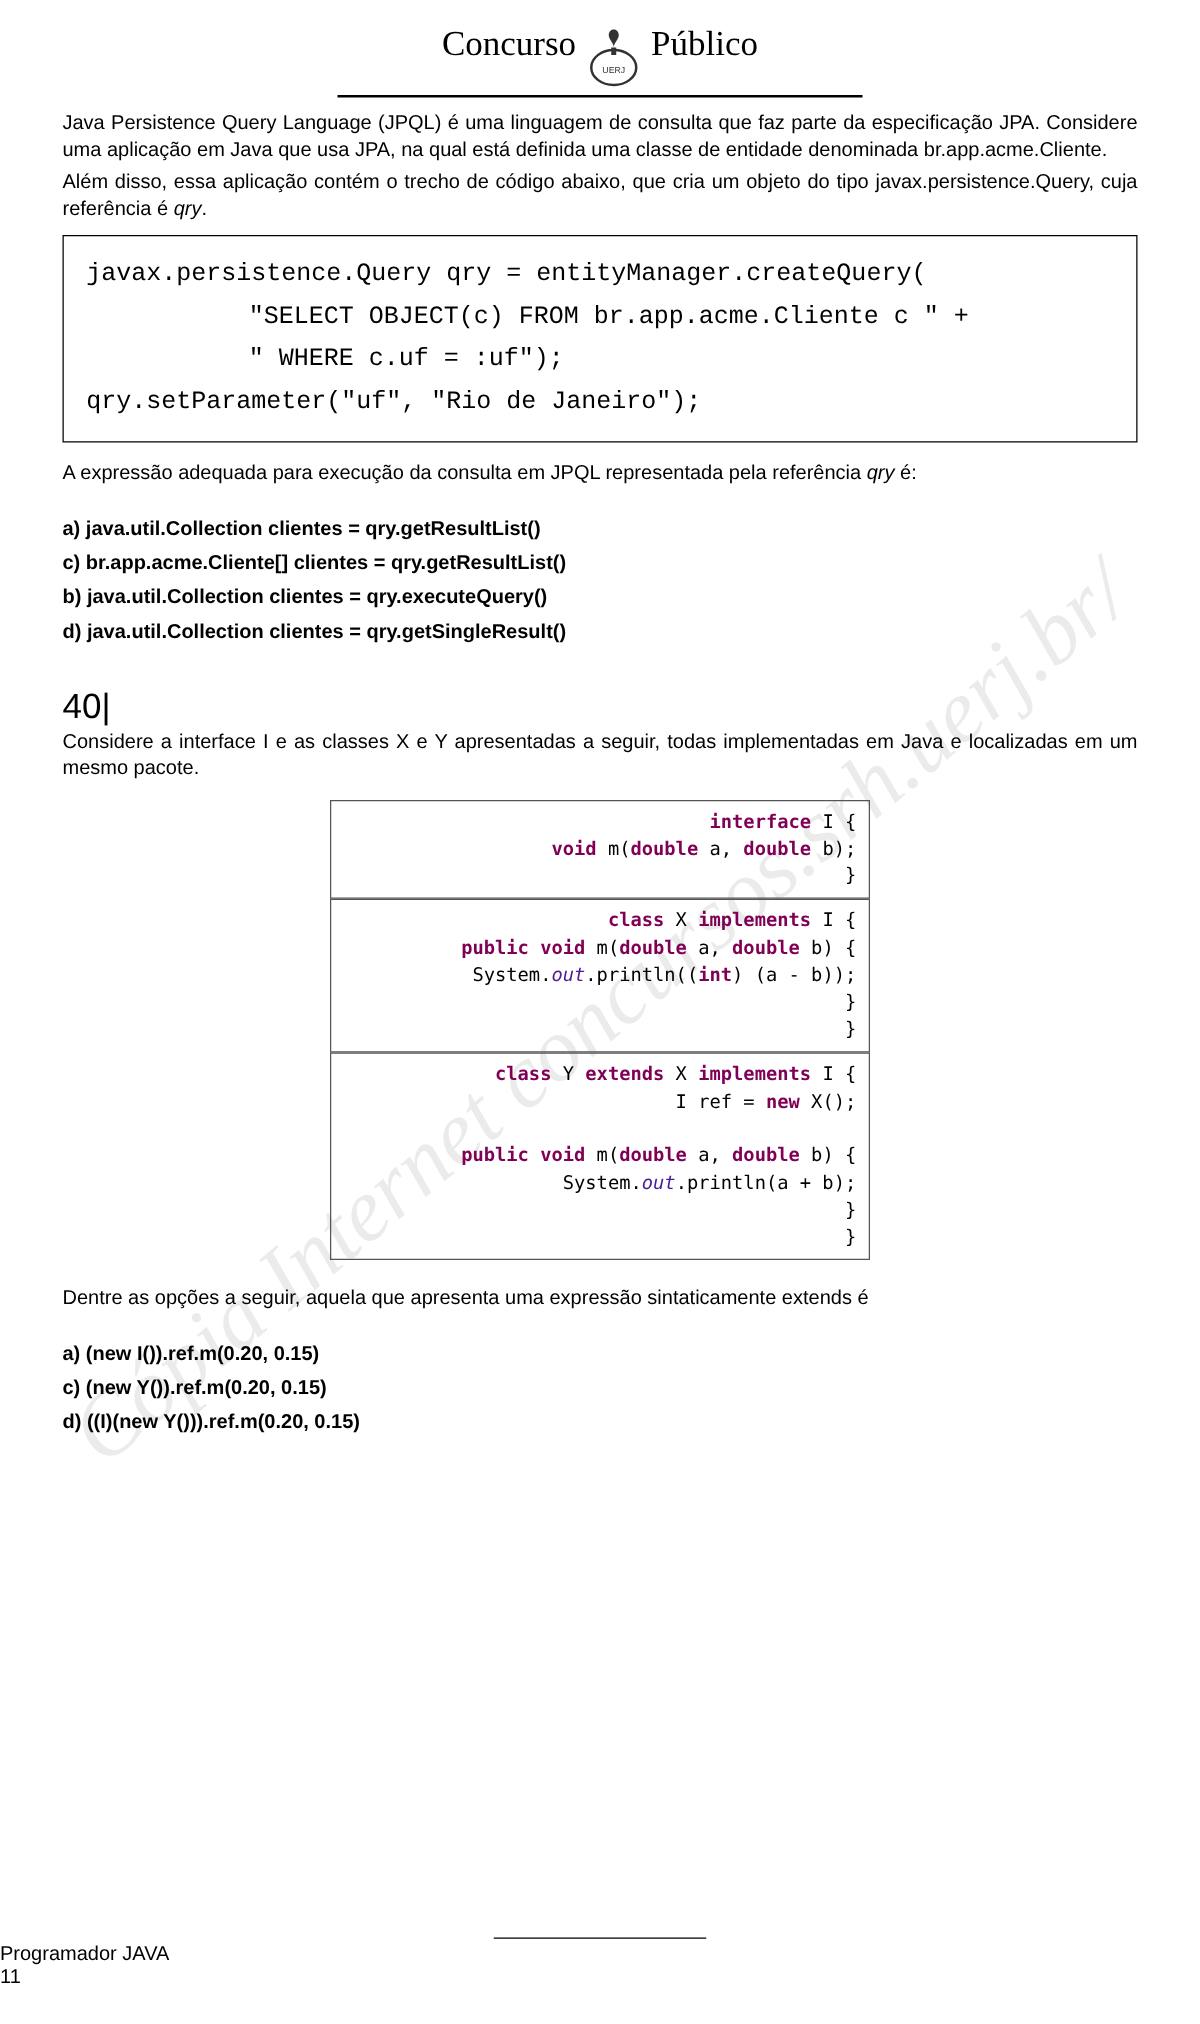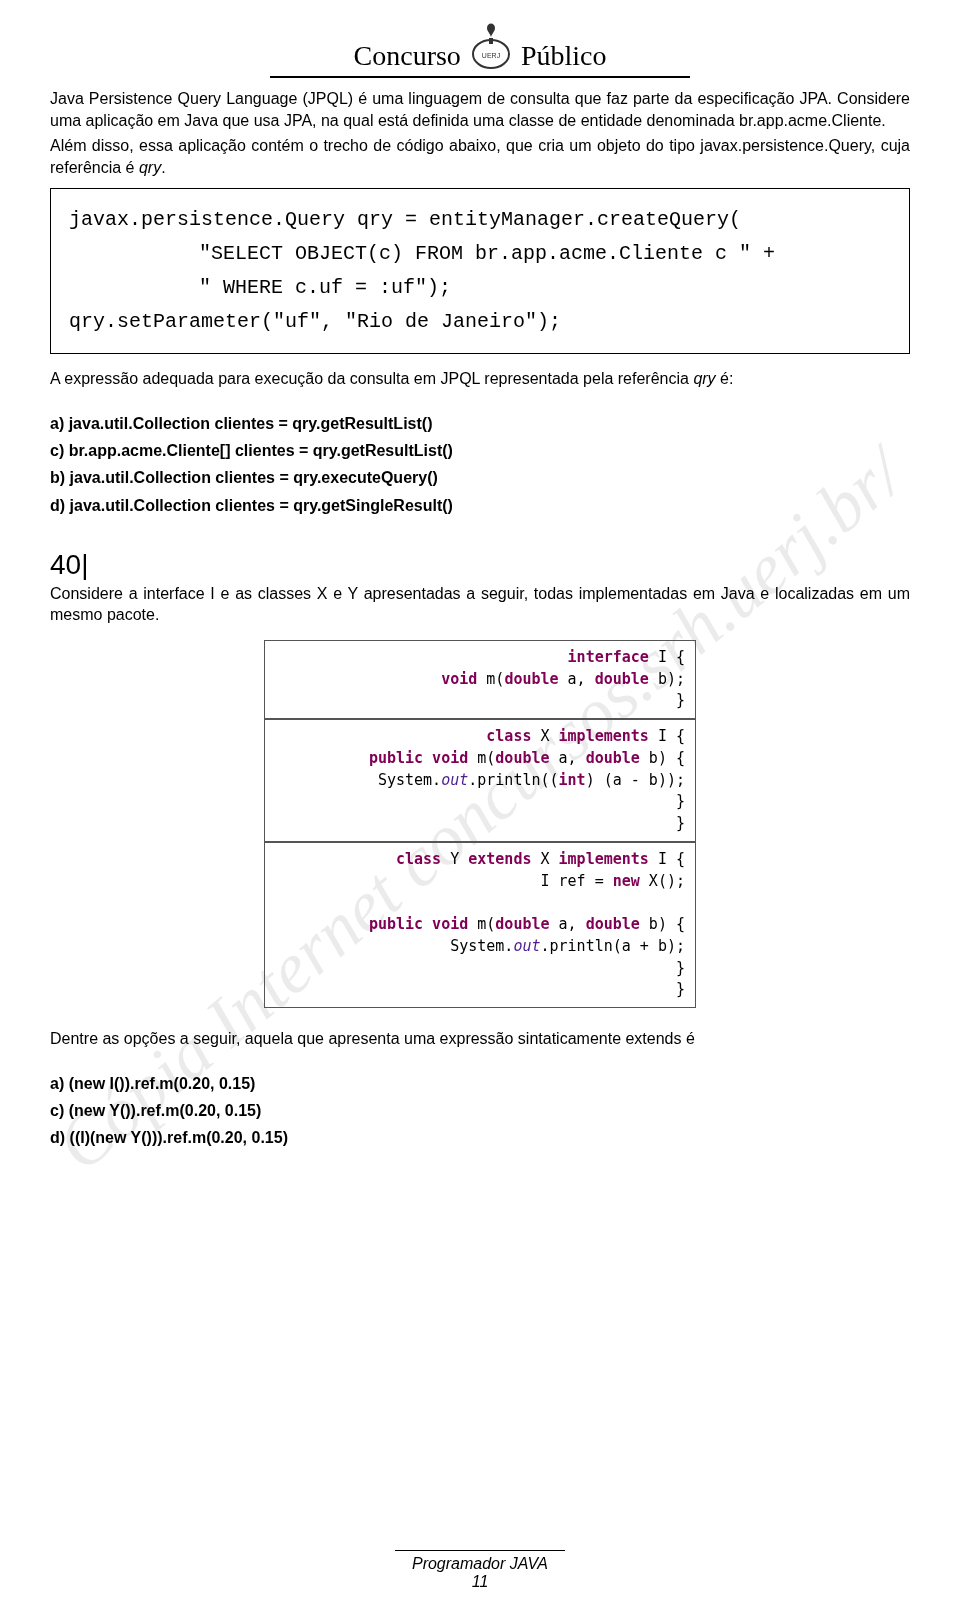--- a/index.html
+++ b/index.html
@@ -26,21 +26,21 @@
     z-index: 0;
     font-family: Georgia, serif;
   }
   .content { position: relative; z-index: 1; }
   .header {
     text-align: center;
     margin-bottom: 10px;
   }
   .header-row {
     display: inline-flex;
-    align-items: flex-end;
+    align-items: flex-start;
     gap: 6px;
     font-family: Georgia, 'Times New Roman', serif;
     font-size: 28px;
   }
   .logo {
     width: 48px;
     height: 52px;
     display: inline-block;
   }
   .header-rule {
@@ -93,23 +93,21 @@
     vertical-align: top;
   }
   .javabox pre { margin: 0; padding: 6px 10px 6px 10px; white-space: pre; }
   .kw { color: #7f0055; font-weight: bold; }
   .fld { color: #4c1d95; font-style: italic; }
   .footer {
     position: absolute;
     bottom: 28px;
     left: 0;
     right: 0;
-    text-align: center;
     font-size: 16px;
-    font-style: italic;
   }
   .footer-rule {
     border: none;
     border-top: 1px solid #000;
     width: 170px;
     margin: 0 auto 4px auto;
   }
 </style>
 </head>
 <body>

